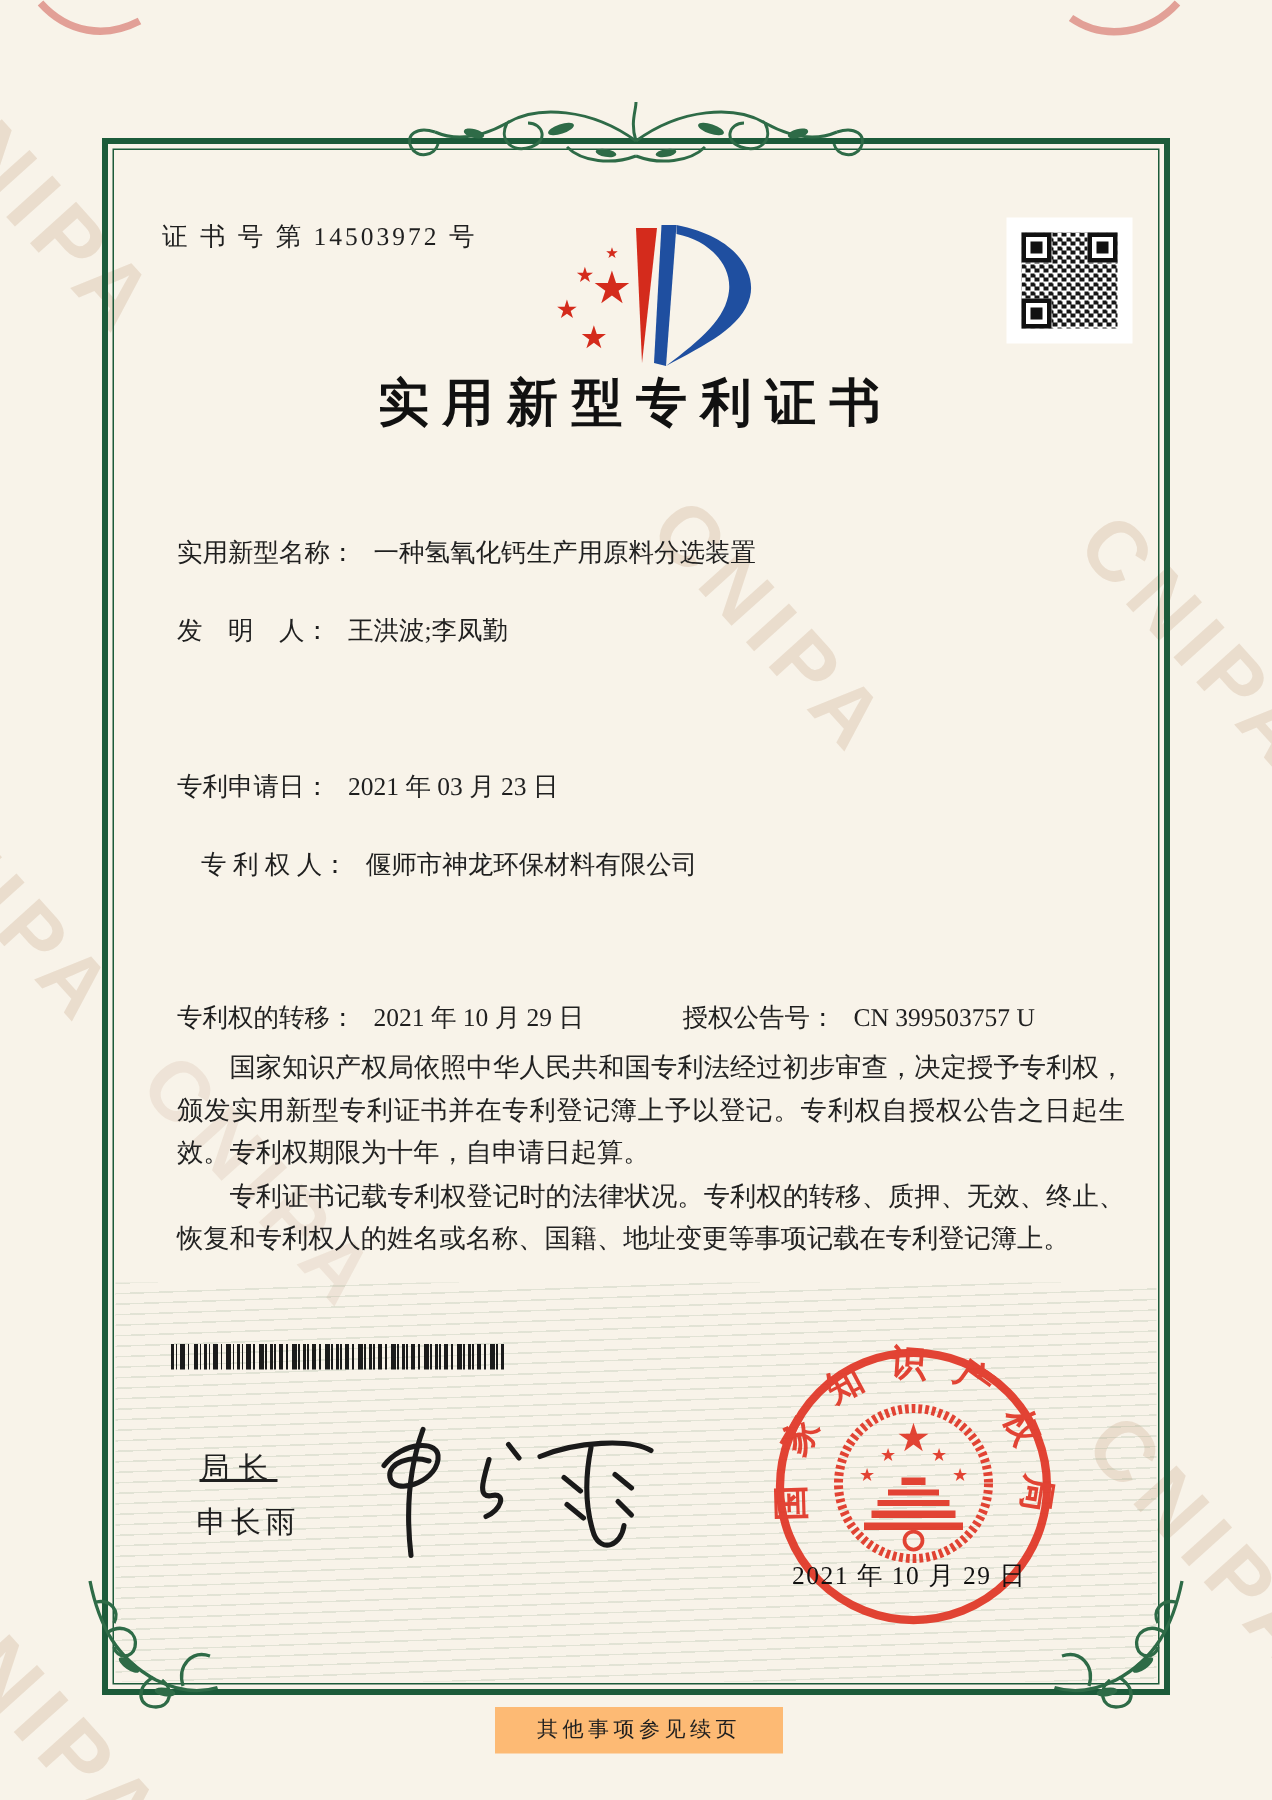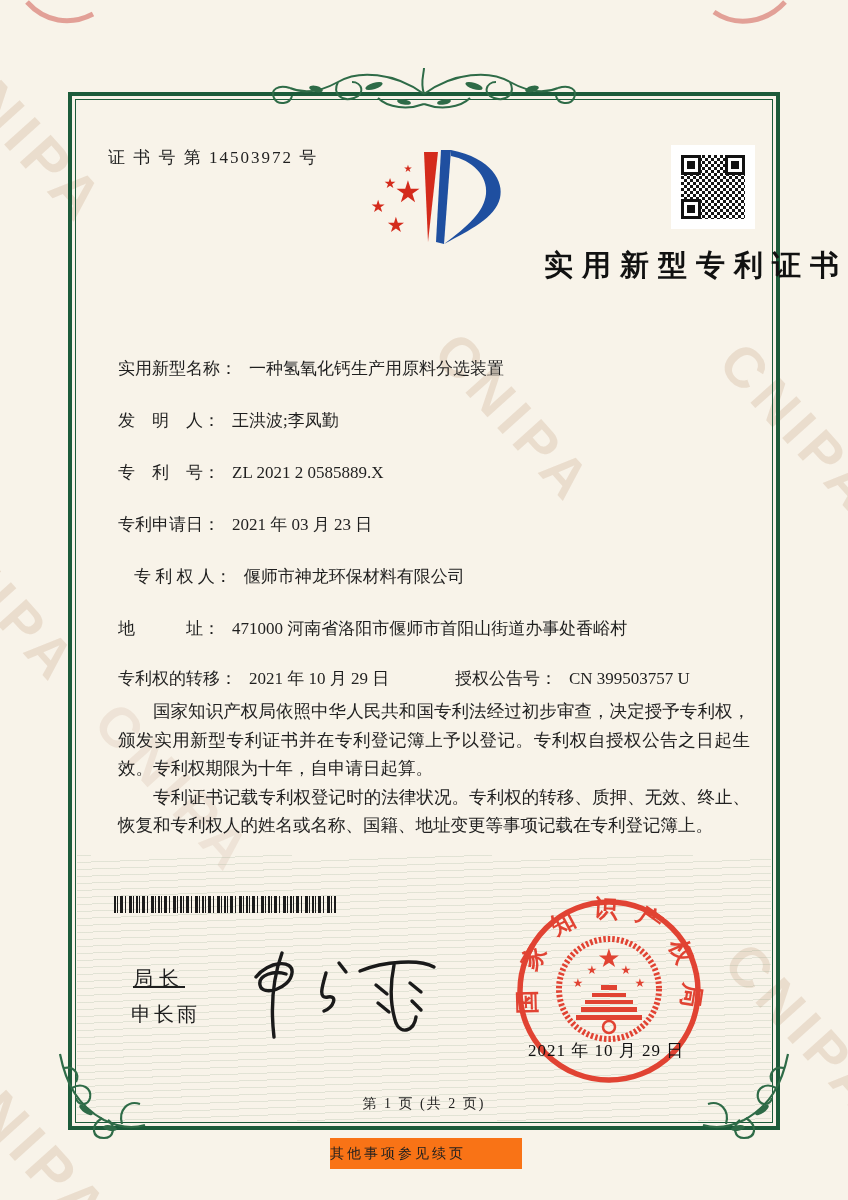--- a/index.html
+++ b/index.html
@@ -7,21 +7,21 @@
         font-family:"Liberation Serif", serif;color:#1f1f1f;}
   .wm{position:absolute;font-family:"Liberation Sans", sans-serif;font-weight:bold;
       color:rgba(205,175,148,.33);letter-spacing:7px;transform:rotate(48deg);
       transform-origin:left top;white-space:nowrap;z-index:0;}
   .frame{position:absolute;left:68px;top:92px;width:712px;height:1038px;box-sizing:border-box;
          border:4px solid #1c5b3a;z-index:1;}
   .frame::before{content:"";position:absolute;inset:3px;border:1px solid #1c5b3a;}
   .guilloche{position:absolute;left:5px;right:5px;top:759px;bottom:5px;
              background:repeating-linear-gradient(178deg, rgba(145,168,140,.22) 0 1px, transparent 1px 7px);}
   .certno{position:absolute;left:108px;top:146px;font-size:17px;letter-spacing:2px;z-index:2;}
-  .title{position:absolute;left:0;top:246px;width:100%;text-align:right;font-size:29px;
+  .title{position:absolute;left:0;top:246px;width:100%;text-align:center;font-size:34px;
          font-weight:bold;letter-spacing:9px;z-index:2;color:#111;}
   .logo{position:absolute;left:352px;top:130px;z-index:2;}
   .qr{position:absolute;left:671px;top:145px;width:84px;height:84px;background:#fff;z-index:2;}
   .qr-grid{position:absolute;left:10px;top:10px;width:64px;height:64px;
     background:conic-gradient(#151515 0deg 90deg, transparent 90deg 180deg, #151515 180deg 270deg, transparent 270deg 360deg);
     background-size:6px 6px;}
   .finder{position:absolute;width:14px;height:14px;border:3px solid #111;background:#fff;}
   .finder::after{content:"";position:absolute;inset:3px;background:#111;}
   .f-tl{left:0;top:0;} .f-tr{right:0;top:0;} .f-bl{left:0;bottom:0;}
   .row{position:absolute;left:118px;font-size:17px;z-index:2;white-space:nowrap;}
@@ -34,22 +34,22 @@
       #1b1b1b 0 2px, transparent 2px 3px, #1b1b1b 3px 4px, transparent 4px 6px,
       #1b1b1b 6px 9px, transparent 9px 11px, #1b1b1b 11px 12px, transparent 12px 15px,
       #1b1b1b 15px 18px, transparent 18px 19px, #1b1b1b 19px 20px, transparent 20px 22px);}
   .sig-title{position:absolute;left:133px;top:965px;font-size:20px;letter-spacing:6px;z-index:2;text-decoration:underline;}
   .sig-name{position:absolute;left:131px;top:1001px;font-size:20px;letter-spacing:3px;z-index:2;text-align:center;}
   .sig-svg{position:absolute;left:222px;top:945px;z-index:2;}
   .seal{position:absolute;left:513px;top:895px;z-index:3;}
   .seal-date{position:absolute;left:528px;top:1039px;font-size:17px;letter-spacing:1px;z-index:4;color:#111;}
   .page-ind{position:absolute;left:68px;top:1095px;width:712px;text-align:center;font-size:14px;
             letter-spacing:2px;z-index:2;}
-  .foot-note{position:absolute;left:330px;top:1138px;width:192px;height:31px;background:#f97316;
-             z-index:2;font-size:14px;letter-spacing:3px;line-height:31px;}
+  .foot-note{position:absolute;left:330px;top:1138px;width:192px;height:31px;background:#fdba74;
+             z-index:2;text-align:center;font-size:14px;letter-spacing:3px;line-height:31px;}
   .orn{position:absolute;z-index:2;}
   .orn-top{left:258px;top:64px;}
   .orn-bl{left:52px;top:1048px;}
   .orn-br{left:701px;top:1048px;transform:scaleX(-1);}
   .edge-mark{position:absolute;z-index:0;}
 </style>
 </head>
 <body>
 
 <div id="page">
@@ -148,31 +148,25 @@
   </div>
 
   <div class="title">实用新型专利证书</div>
 
   <div class="row" style="top:357px;">
     <span class="lab">实用新型名称：</span><span class="val">一种氢氧化钙生产用原料分选装置</span>
   </div>
   <div class="row" style="top:409px;">
     <span class="lab">发　明　人：</span><span class="val">王洪波;李凤勤</span>
   </div>
-  <div class="row" style="top:461px;">
-    <span class="lab">专　利　号：</span><span class="val">ZL 2021 2 0585889.X</span>
-  </div>
   <div class="row" style="top:513px;text-align:right;">
     <span class="lab">专利申请日：</span><span class="val">2021 年 03 月 23 日</span>
   </div>
   <div class="row" style="top:565px;margin-left:16px;">
     <span class="lab">专 利 权 人：</span><span class="val">偃师市神龙环保材料有限公司</span>
-  </div>
-  <div class="row" style="top:617px;">
-    <span class="lab">地　　　址：</span><span class="val">471000 河南省洛阳市偃师市首阳山街道办事处香峪村</span>
   </div>
   <div class="row" style="top:667px;">
     <span class="lab">专利权的转移：</span><span class="val">2021 年 10 月 29 日</span>
     <span class="grant-no">
       <span>授权公告号：</span><span class="val">CN 399503757 U</span>
     </span>
   </div>
 
   <div class="paras">
     <p>国家知识产权局依照中华人民共和国专利法经过初步审查，决定授予专利权，颁发实用新型专利证书并在专利登记簿上予以登记。专利权自授权公告之日起生效。专利权期限为十年，自申请日起算。</p>
@@ -216,17 +210,16 @@
         <rect x="79" y="98" width="34" height="4"></rect>
         <rect x="72" y="105" width="48" height="4"></rect>
         <rect x="68" y="112" width="56" height="5"></rect>
         <rect x="63" y="120" width="66" height="5"></rect>
       </g>
       <circle cx="96" cy="132" r="6" fill="none" stroke="#e03524" stroke-width="2.5"></circle>
     </g>
   </svg>
   <div class="seal-date">2021 年 10 月 29 日</div>
 
-  <div class="page-ind">第 1 页 (共 2 页)</div>
 
   <div class="foot-note">其他事项参见续页</div>
 
 </div>
 
 </body></html>

